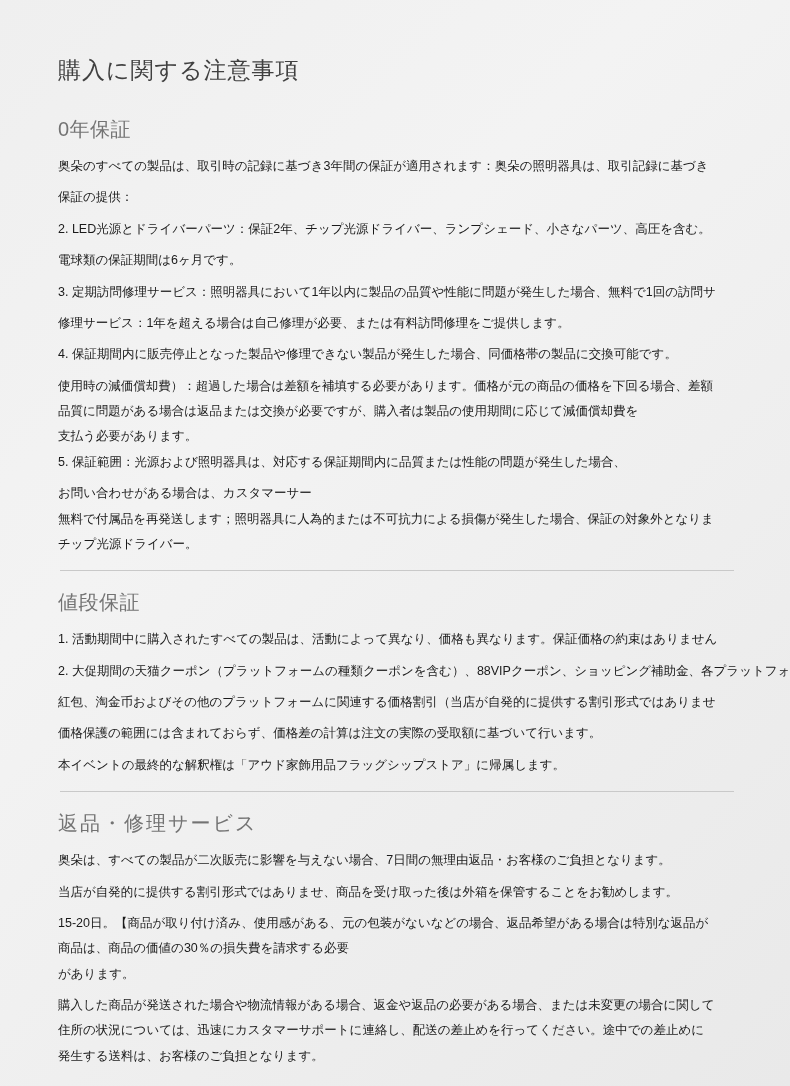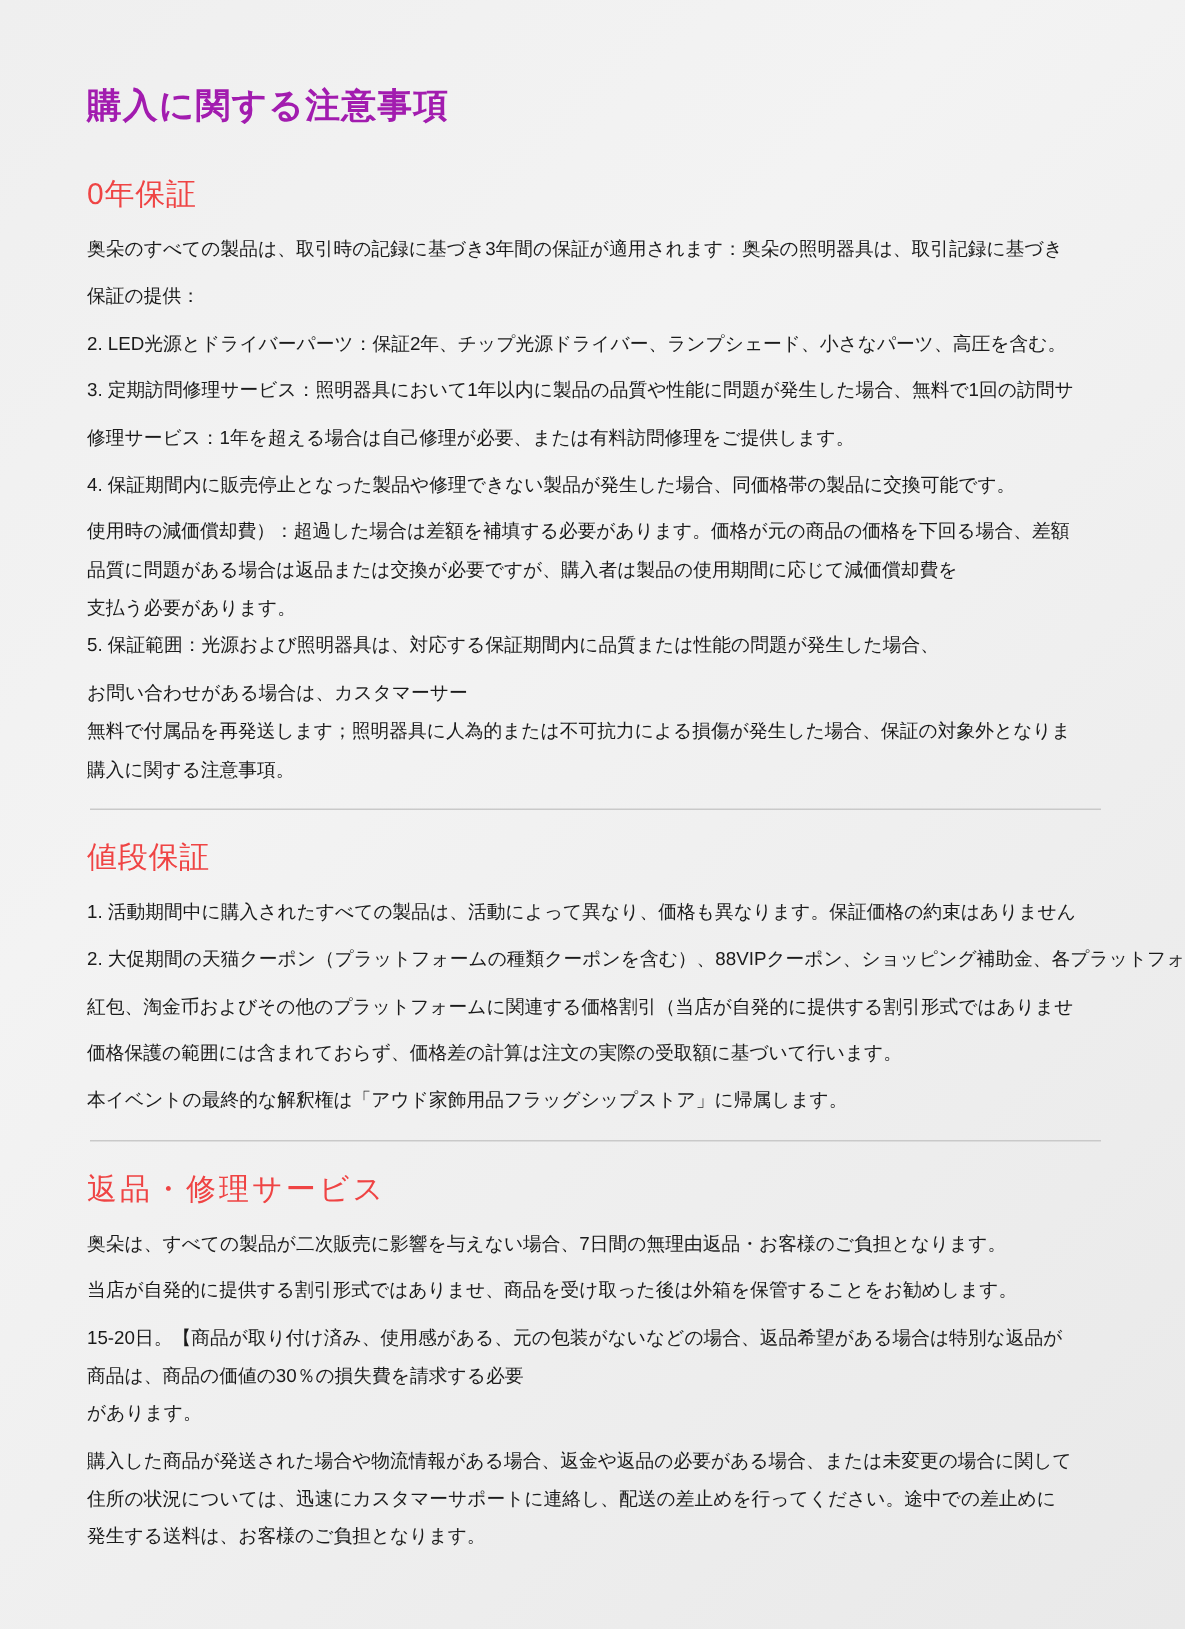--- a/index.html
+++ b/index.html
@@ -16,30 +16,30 @@
   }
   .page {
     position: relative;
     width: 790px;
     height: 1086px;
     box-sizing: border-box;
     padding: 55px 0 0 58px;
   }
   h1.doc-title {
     font-size: 23px;
-    font-weight: bold;
+    font-weight: normal;
     letter-spacing: 1px;
     margin: 0 0 30px 0;
-    color: #a21caf;
+    color: #404040;
   }
   h2.section-title {
     font-size: 20px;
     font-weight: normal;
     margin: 0 0 14px 0;
-    color: #ef4444;
+    color: #737373;
     letter-spacing: 0.5px;
   }
   h2.section-title.spaced {
     letter-spacing: 2px;
   }
   .section {
     margin-bottom: 4px;
   }
   .para {
     font-size: 12.5px;
@@ -66,30 +66,31 @@
 
 <div class="page">
 
   <h1 class="doc-title">購入に関する注意事項</h1>
 
   <div class="section">
     <h2 class="section-title">0年保証</h2>
     <p class="para">奥朵のすべての製品は、取引時の記録に基づき3年間の保証が適用されます：奥朵の照明器具は、取引記録に基づき</p>
     <p class="para">保証の提供：</p>
     <p class="para">2. LED光源とドライバーパーツ：保証2年、チップ光源ドライバー、ランプシェード、小さなパーツ、高圧を含む。</p>
+    <p class="para">電球類の保証期間は6ヶ月です。</p>
     <p class="para">3. 定期訪問修理サービス：照明器具において1年以内に製品の品質や性能に問題が発生した場合、無料で1回の訪問サ</p>
     <p class="para">修理サービス：1年を超える場合は自己修理が必要、または有料訪問修理をご提供します。</p>
     <p class="para">4. 保証期間内に販売停止となった製品や修理できない製品が発生した場合、同価格帯の製品に交換可能です。</p>
     <p class="para tight">使用時の減価償却費）：超過した場合は差額を補填する必要があります。価格が元の商品の価格を下回る場合、差額</p>
     <p class="para tight">品質に問題がある場合は返品または交換が必要ですが、購入者は製品の使用期間に応じて減価償却費を</p>
     <p class="para tight">支払う必要があります。</p>
     <p class="para">5. 保証範囲：光源および照明器具は、対応する保証期間内に品質または性能の問題が発生した場合、</p>
     <p class="para tight">お問い合わせがある場合は、カスタマーサー</p>
     <p class="para tight">無料で付属品を再発送します；照明器具に人為的または不可抗力による損傷が発生した場合、保証の対象外となりま</p>
-    <p class="para">購入に関する注意事項。</p>
+    <p class="para">チップ光源ドライバー。</p>
   </div>
 
   <hr class="divider">
 
   <div class="section sect-2">
     <h2 class="section-title">値段保証</h2>
     <p class="para">1. 活動期間中に購入されたすべての製品は、活動によって異なり、価格も異なります。保証価格の約束はありません</p>
     <p class="para">2. 大促期間の天猫クーポン（プラットフォームの種類クーポンを含む）、88VIPクーポン、ショッピング補助金、各プラットフォーム</p>
     <p class="para">紅包、淘金币およびその他のプラットフォームに関連する価格割引（当店が自発的に提供する割引形式ではありませ</p>
     <p class="para">価格保護の範囲には含まれておらず、価格差の計算は注文の実際の受取額に基づいて行います。</p>

